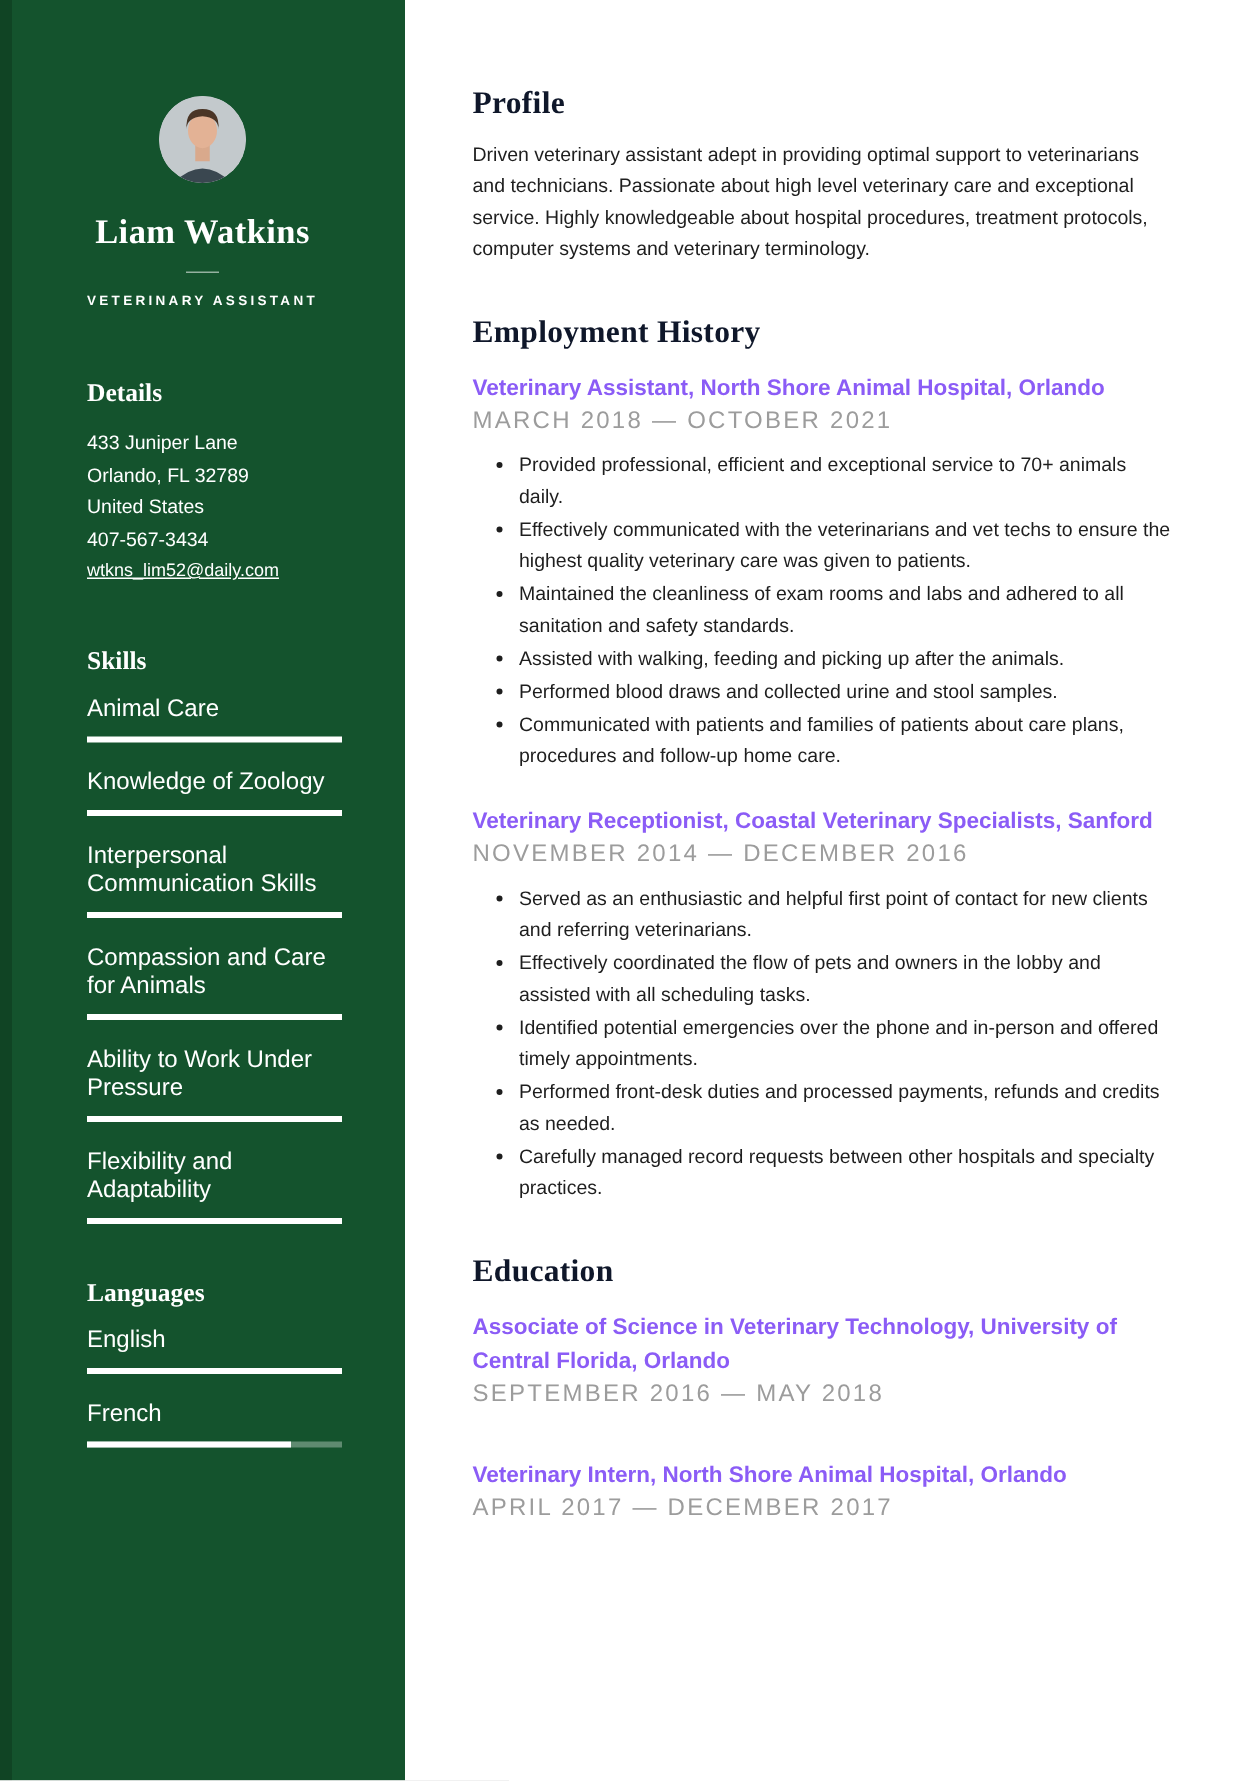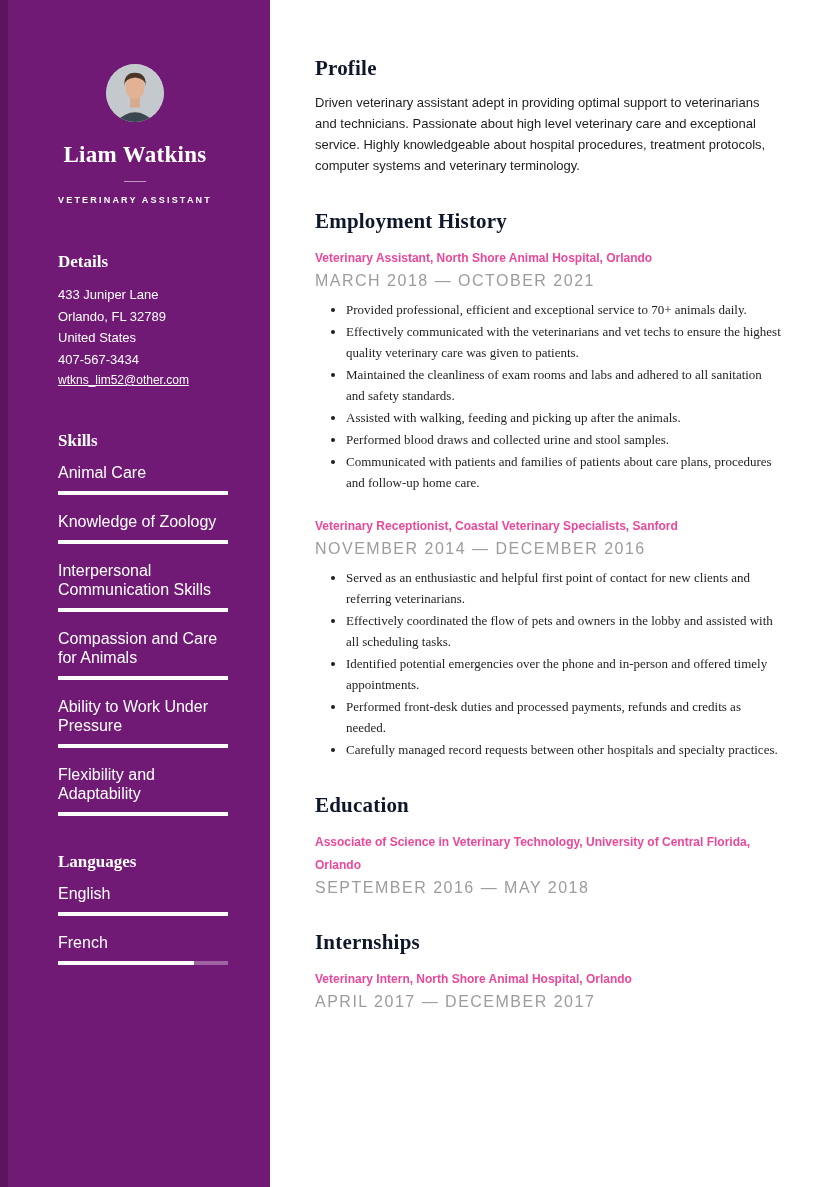--- a/index.html
+++ b/index.html
@@ -4,21 +4,21 @@
 <style>
   * { margin: 0; padding: 0; box-sizing: border-box; }
   html, body { background: #e8e8e8; }
   body { width: 840px; font-family: "Liberation Sans", sans-serif; }
   .page {
     width: 840px; height: 1187px; display: flex; background: #ffffff; overflow: hidden;
   }
   
   .sidebar {
     position: relative; flex: 0 0 270px; width: 270px;
-    background: #701a75; color: #ffffff;
+    background: #14532d; color: #ffffff;
   }
   .edge-strip {
     position: absolute; left: 0; top: 0; bottom: 0; width: 8px;
     background: rgba(0,0,0,0.18);
   }
   .sb-header { padding: 64px 20px 0; text-align: center; }
   .avatar {
     width: 58px; height: 58px; border-radius: 50%; margin: 0 auto;
     overflow: hidden; background: #c2c8cb;
   }
@@ -54,26 +54,26 @@
   
   .main { flex: 1 1 auto; padding: 56px 58px 40px 45px; color: #1E1E1E; }
   .section-heading {
     font-family: "Liberation Serif", serif; font-size: 21px; font-weight: 700;
     color: #0f172a; letter-spacing: 0.2px;
   }
   .section { margin-top: 33px; }
   .section:first-child { margin-top: 0; }
   .profile-text { font-size: 13px; line-height: 21px; margin-top: 11px; }
   .entry { margin-top: 13px; }
-  .entry-title { font-size: 12px; font-weight: 700; line-height: 23px; color: #ec4899; }
+  .entry-title { font-size: 15px; font-weight: 700; line-height: 23px; color: #8b5cf6; }
   .entry-date {
     font-size: 16px; letter-spacing: 1.5px; color: #9C9C9C;
     margin-top: 2px; font-weight: 500;
   }
-  ul.bullets { margin: 9px 0 0 0; padding-left: 31px; font-family: Liberation Serif, serif; }
+  ul.bullets { margin: 9px 0 0 0; padding-left: 31px; }
   ul.bullets li { font-size: 13px; line-height: 21px; margin-bottom: 1px; }
   .entry + .entry { margin-top: 22px; }
 </style>
 </head>
 <body>
 
 <div class="page">
 
   <aside class="sidebar">
     <div class="edge-strip"></div>
@@ -92,21 +92,21 @@
       <div class="name-divider"></div>
       <div class="candidate-title">VETERINARY ASSISTANT</div>
     </div>
 
     <div class="sb-block details-block">
       <h3 class="sb-heading">Details</h3>
       <div class="sb-line">433 Juniper Lane</div>
       <div class="sb-line">Orlando, FL 32789</div>
       <div class="sb-line">United States</div>
       <div class="sb-line">407-567-3434</div>
-      <a class="email-link">wtkns_lim52@other.com</a>
+      <a class="email-link">wtkns_lim52@daily.com</a>
     </div>
 
     <div class="sb-block skills-block">
       <h3 class="sb-heading">Skills</h3>
 
       <div class="meter-item">
         <div class="meter-label">Animal Care</div>
         <div class="meter-track">
             <div class="meter-fill" style="width: 100%;"></div>
           </div>
@@ -199,21 +199,20 @@
 
     <section class="section">
       <h2 class="section-heading">Education</h2>
       <div class="entry">
         <div class="entry-title">Associate of Science in Veterinary Technology, University of Central Florida, Orlando</div>
         <div class="entry-date">SEPTEMBER 2016 — MAY 2018</div>
       </div>
     </section>
 
     <section class="section">
-      <h2 class="section-heading">Internships</h2>
       <div class="entry">
         <div class="entry-title">Veterinary Intern, North Shore Animal Hospital, Orlando</div>
         <div class="entry-date">APRIL 2017 — DECEMBER 2017</div>
       </div>
     </section>
 
   </main>
 </div>
 
 </body></html>

